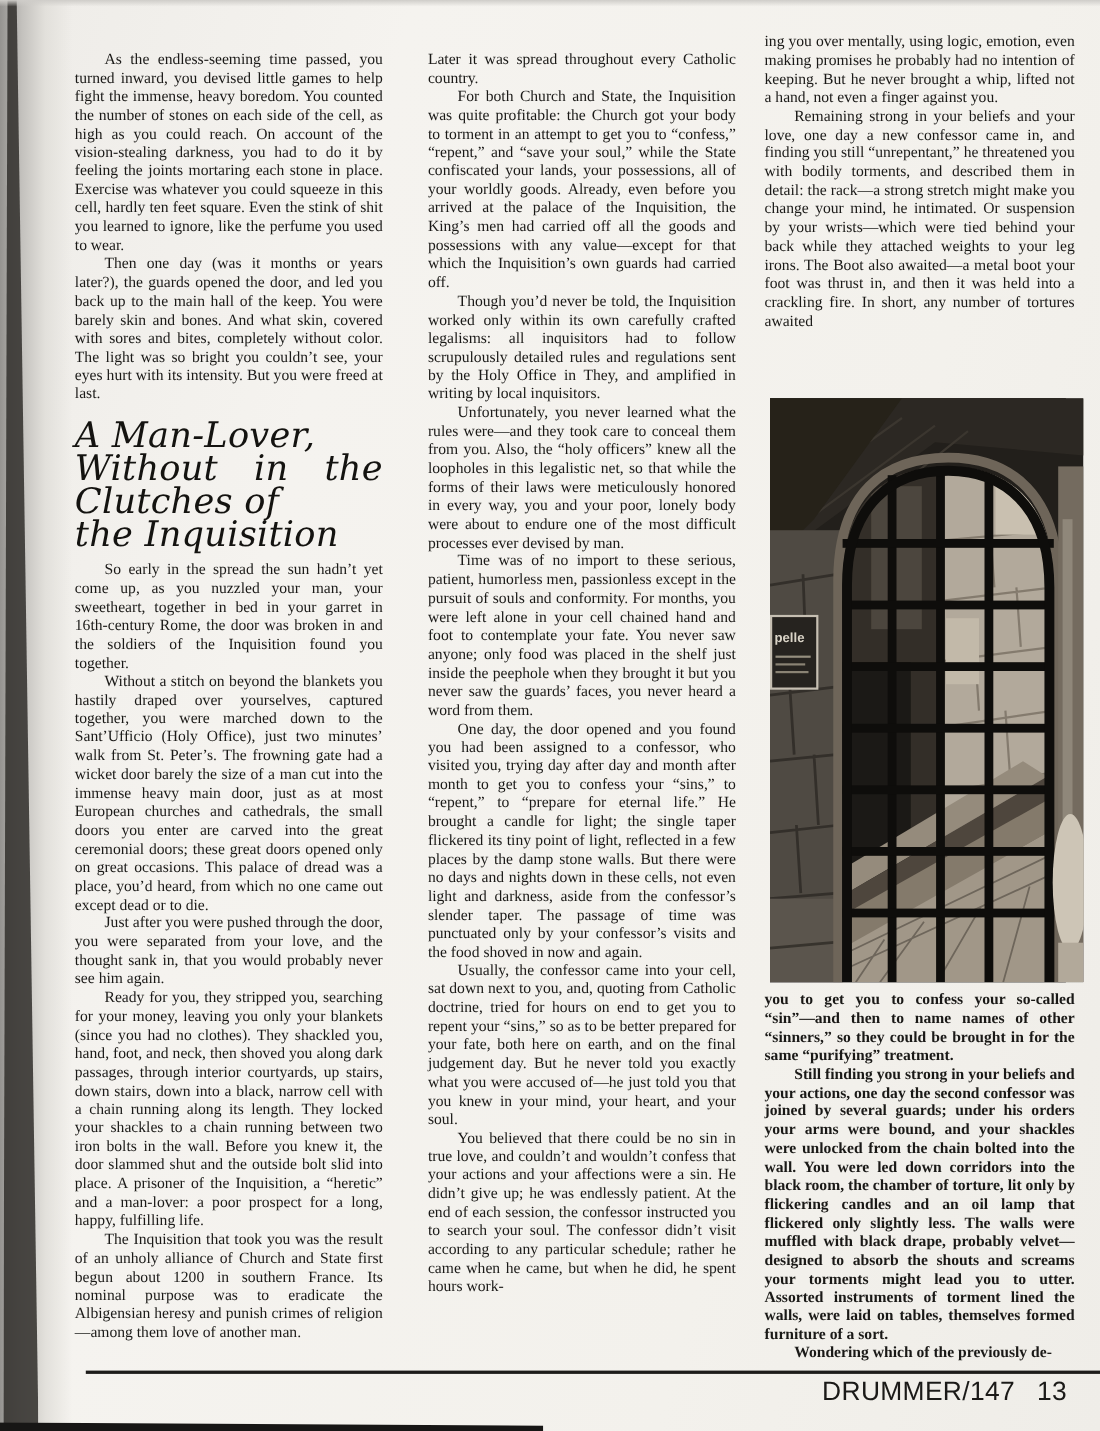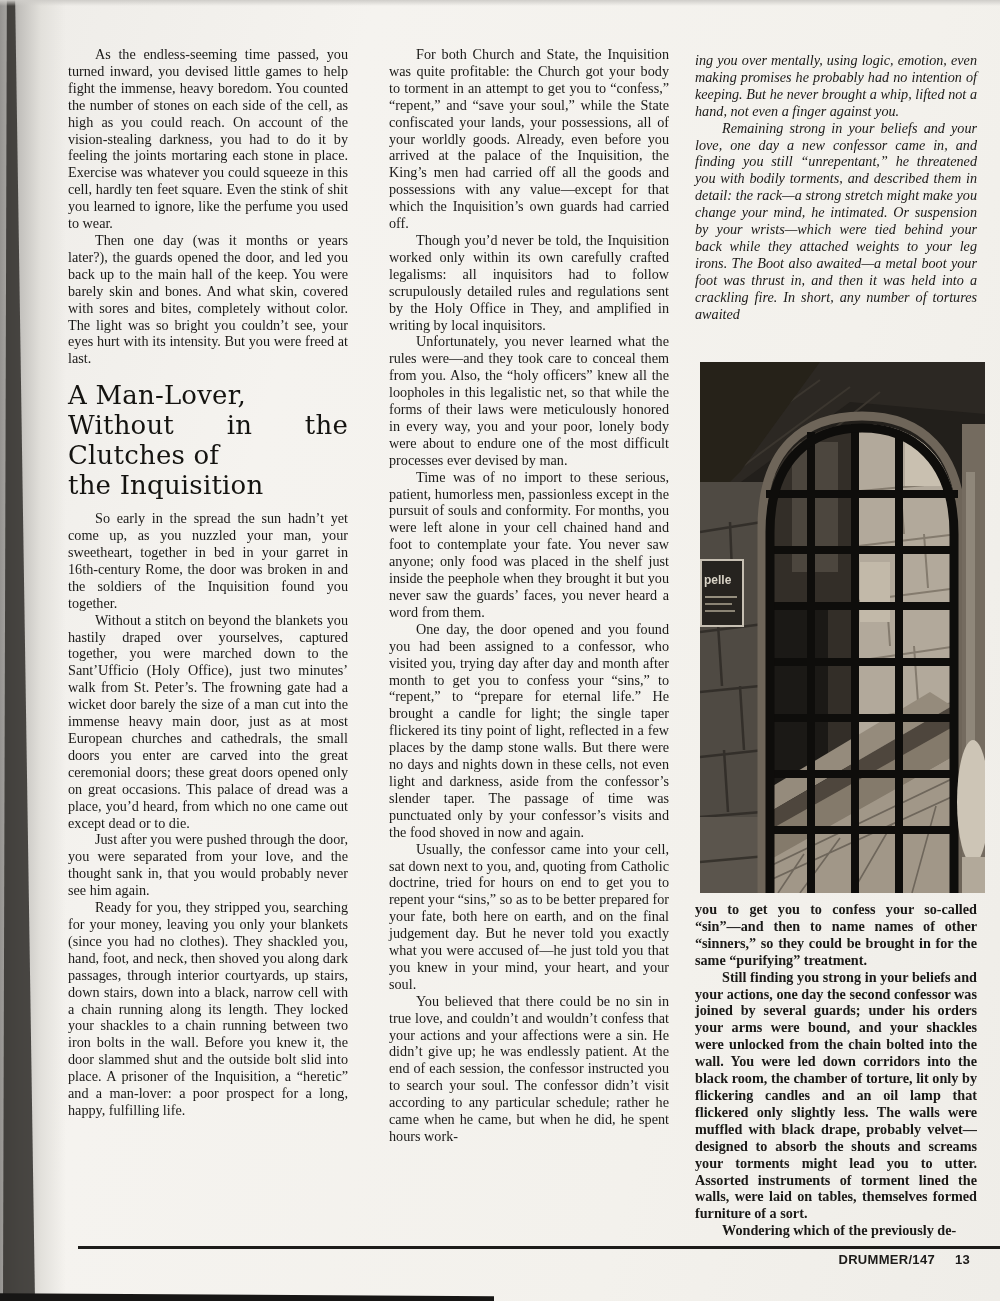--- a/index.html
+++ b/index.html
@@ -16,32 +16,32 @@
   .edge-bottom{position:absolute;left:0;bottom:0;width:494px;height:12px;background:#171615;
     clip-path:polygon(0 35%,100% 60%,100% 100%,0 100%);}
   .edge-top{position:absolute;top:0;left:0;right:0;height:6px;
     background:linear-gradient(#cfcdc9,rgba(207,205,201,0));}
   
   .col{position:absolute;width:280px;font-size:14.2px;line-height:16.9px;text-align:justify;}
   .col p{margin:0;}
   .col p.ind{text-indent:27px;}
   #col1{left:68px;top:46px;}
   #col2{left:389px;top:46px;}
-  #col3a{left:695px;top:52px;width:282px;font-style:italic;}
+  #col3a{left:695px;top:30px;width:282px;}
   #col3b{left:695px;top:901px;width:282px;font-weight:bold;}
   
-  .heading{margin:13px 0 10px 0;font-family:"DejaVu Serif",serif;
-    font-size:26px;line-height:30px;color:#141310;letter-spacing:.2px;}
+  .heading{margin:13px 0 10px 0;font-family:"DejaVu Serif",serif;font-style:italic;
+    font-size:32px;line-height:30px;color:#141310;letter-spacing:.2px;}
   
   .photo{position:absolute;left:700px;top:362px;width:269px;height:531px;background:#1d1a17;}
   .photo svg{display:block;}
   
   .footer-rule{position:absolute;left:78px;right:0;top:1246px;height:3px;background:#1d1c1a;}
   .footer{position:absolute;right:30px;top:1252px;font-family:"Liberation Sans",sans-serif;
-    font-weight:700;font-size:13px;color:#1b1a18;letter-spacing:.3px;}
+    font-weight:400;font-size:24px;color:#1b1a18;letter-spacing:.3px;}
   .footer .pagenum{margin-left:20px;}
 </style>
 </head>
 <body>
 
 <div class="page">
 
   <div class="edge-left"></div>
   <div class="edge-dark"></div>
   <div class="edge-top"></div>
@@ -51,23 +51,25 @@
     <p class="ind">Then one day (was it months or years later?), the guards opened the door, and led you back up to the main hall of the keep. You were barely skin and bones. And what skin, covered with sores and bites, completely without color. The light was so bright you couldn’t see, your eyes hurt with its intensity. But you were freed at last.</p>
     <div class="heading">
       <div>A Man-Lover,</div>
       <div>Without in the Clutches of</div>
       <div>the Inquisition</div>
     </div>
     <p class="ind">So early in the spread the sun hadn’t yet come up, as you nuzzled your man, your sweetheart, together in bed in your garret in 16th-century Rome, the door was broken in and the soldiers of the Inquisition found you together.</p>
     <p class="ind">Without a stitch on beyond the blankets you hastily draped over yourselves, captured together, you were marched down to the Sant’Ufficio (Holy Office), just two minutes’ walk from St. Peter’s. The frowning gate had a wicket door barely the size of a man cut into the immense heavy main door, just as at most European churches and cathedrals, the small doors you enter are carved into the great ceremonial doors; these great doors opened only on great occasions. This palace of dread was a place, you’d heard, from which no one came out except dead or to die.</p>
     <p class="ind">Just after you were pushed through the door, you were separated from your love, and the thought sank in, that you would probably never see him again.</p>
     <p class="ind">Ready for you, they stripped you, searching for your money, leaving you only your blankets (since you had no clothes). They shackled you, hand, foot, and neck, then shoved you along dark passages, through interior courtyards, up stairs, down stairs, down into a black, narrow cell with a chain running along its length. They locked your shackles to a chain running between two iron bolts in the wall. Before you knew it, the door slammed shut and the outside bolt slid into place. A prisoner of the Inquisition, a “heretic” and a man-lover: a poor prospect for a long, happy, fulfilling life.</p>
+    <p class="ind">The Inquisition that took you was the result of an unholy alliance of Church and State first begun about 1200 in southern France. Its nominal purpose was to eradicate the Albigensian heresy and punish crimes of religion—among them love of another man.</p>
   </div>
 
   <div class="col" id="col2">
+    <p>Later it was spread throughout every Catholic country.</p>
     <p class="ind">For both Church and State, the Inquisition was quite profitable: the Church got your body to torment in an attempt to get you to “confess,” “repent,” and “save your soul,” while the State confiscated your lands, your possessions, all of your worldly goods. Already, even before you arrived at the palace of the Inquisition, the King’s men had carried off all the goods and possessions with any value—except for that which the Inquisition’s own guards had carried off.</p>
     <p class="ind">Though you’d never be told, the Inquisition worked only within its own carefully crafted legalisms: all inquisitors had to follow scrupulously detailed rules and regulations sent by the Holy Office in They, and amplified in writing by local inquisitors.</p>
     <p class="ind">Unfortunately, you never learned what the rules were—and they took care to conceal them from you. Also, the “holy officers” knew all the loopholes in this legalistic net, so that while the forms of their laws were meticulously honored in every way, you and your poor, lonely body were about to endure one of the most difficult processes ever devised by man.</p>
     <p class="ind">Time was of no import to these serious, patient, humorless men, passionless except in the pursuit of souls and conformity. For months, you were left alone in your cell chained hand and foot to contemplate your fate. You never saw anyone; only food was placed in the shelf just inside the peephole when they brought it but you never saw the guards’ faces, you never heard a word from them.</p>
     <p class="ind">One day, the door opened and you found you had been assigned to a confessor, who visited you, trying day after day and month after month to get you to confess your “sins,” to “repent,” to “prepare for eternal life.” He brought a candle for light; the single taper flickered its tiny point of light, reflected in a few places by the damp stone walls. But there were no days and nights down in these cells, not even light and darkness, aside from the confessor’s slender taper. The passage of time was punctuated only by your confessor’s visits and the food shoved in now and again.</p>
     <p class="ind">Usually, the confessor came into your cell, sat down next to you, and, quoting from Catholic doctrine, tried for hours on end to get you to repent your “sins,” so as to be better prepared for your fate, both here on earth, and on the final judgement day. But he never told you exactly what you were accused of—he just told you that you knew in your mind, your heart, and your soul.</p>
     <p class="ind">You believed that there could be no sin in true love, and couldn’t and wouldn’t confess that your actions and your affections were a sin. He didn’t give up; he was endlessly patient. At the end of each session, the confessor instructed you to search your soul. The confessor didn’t visit according to any particular schedule; rather he came when he came, but when he did, he spent hours work-</p>
   </div>
 
   <div class="col" id="col3a">

